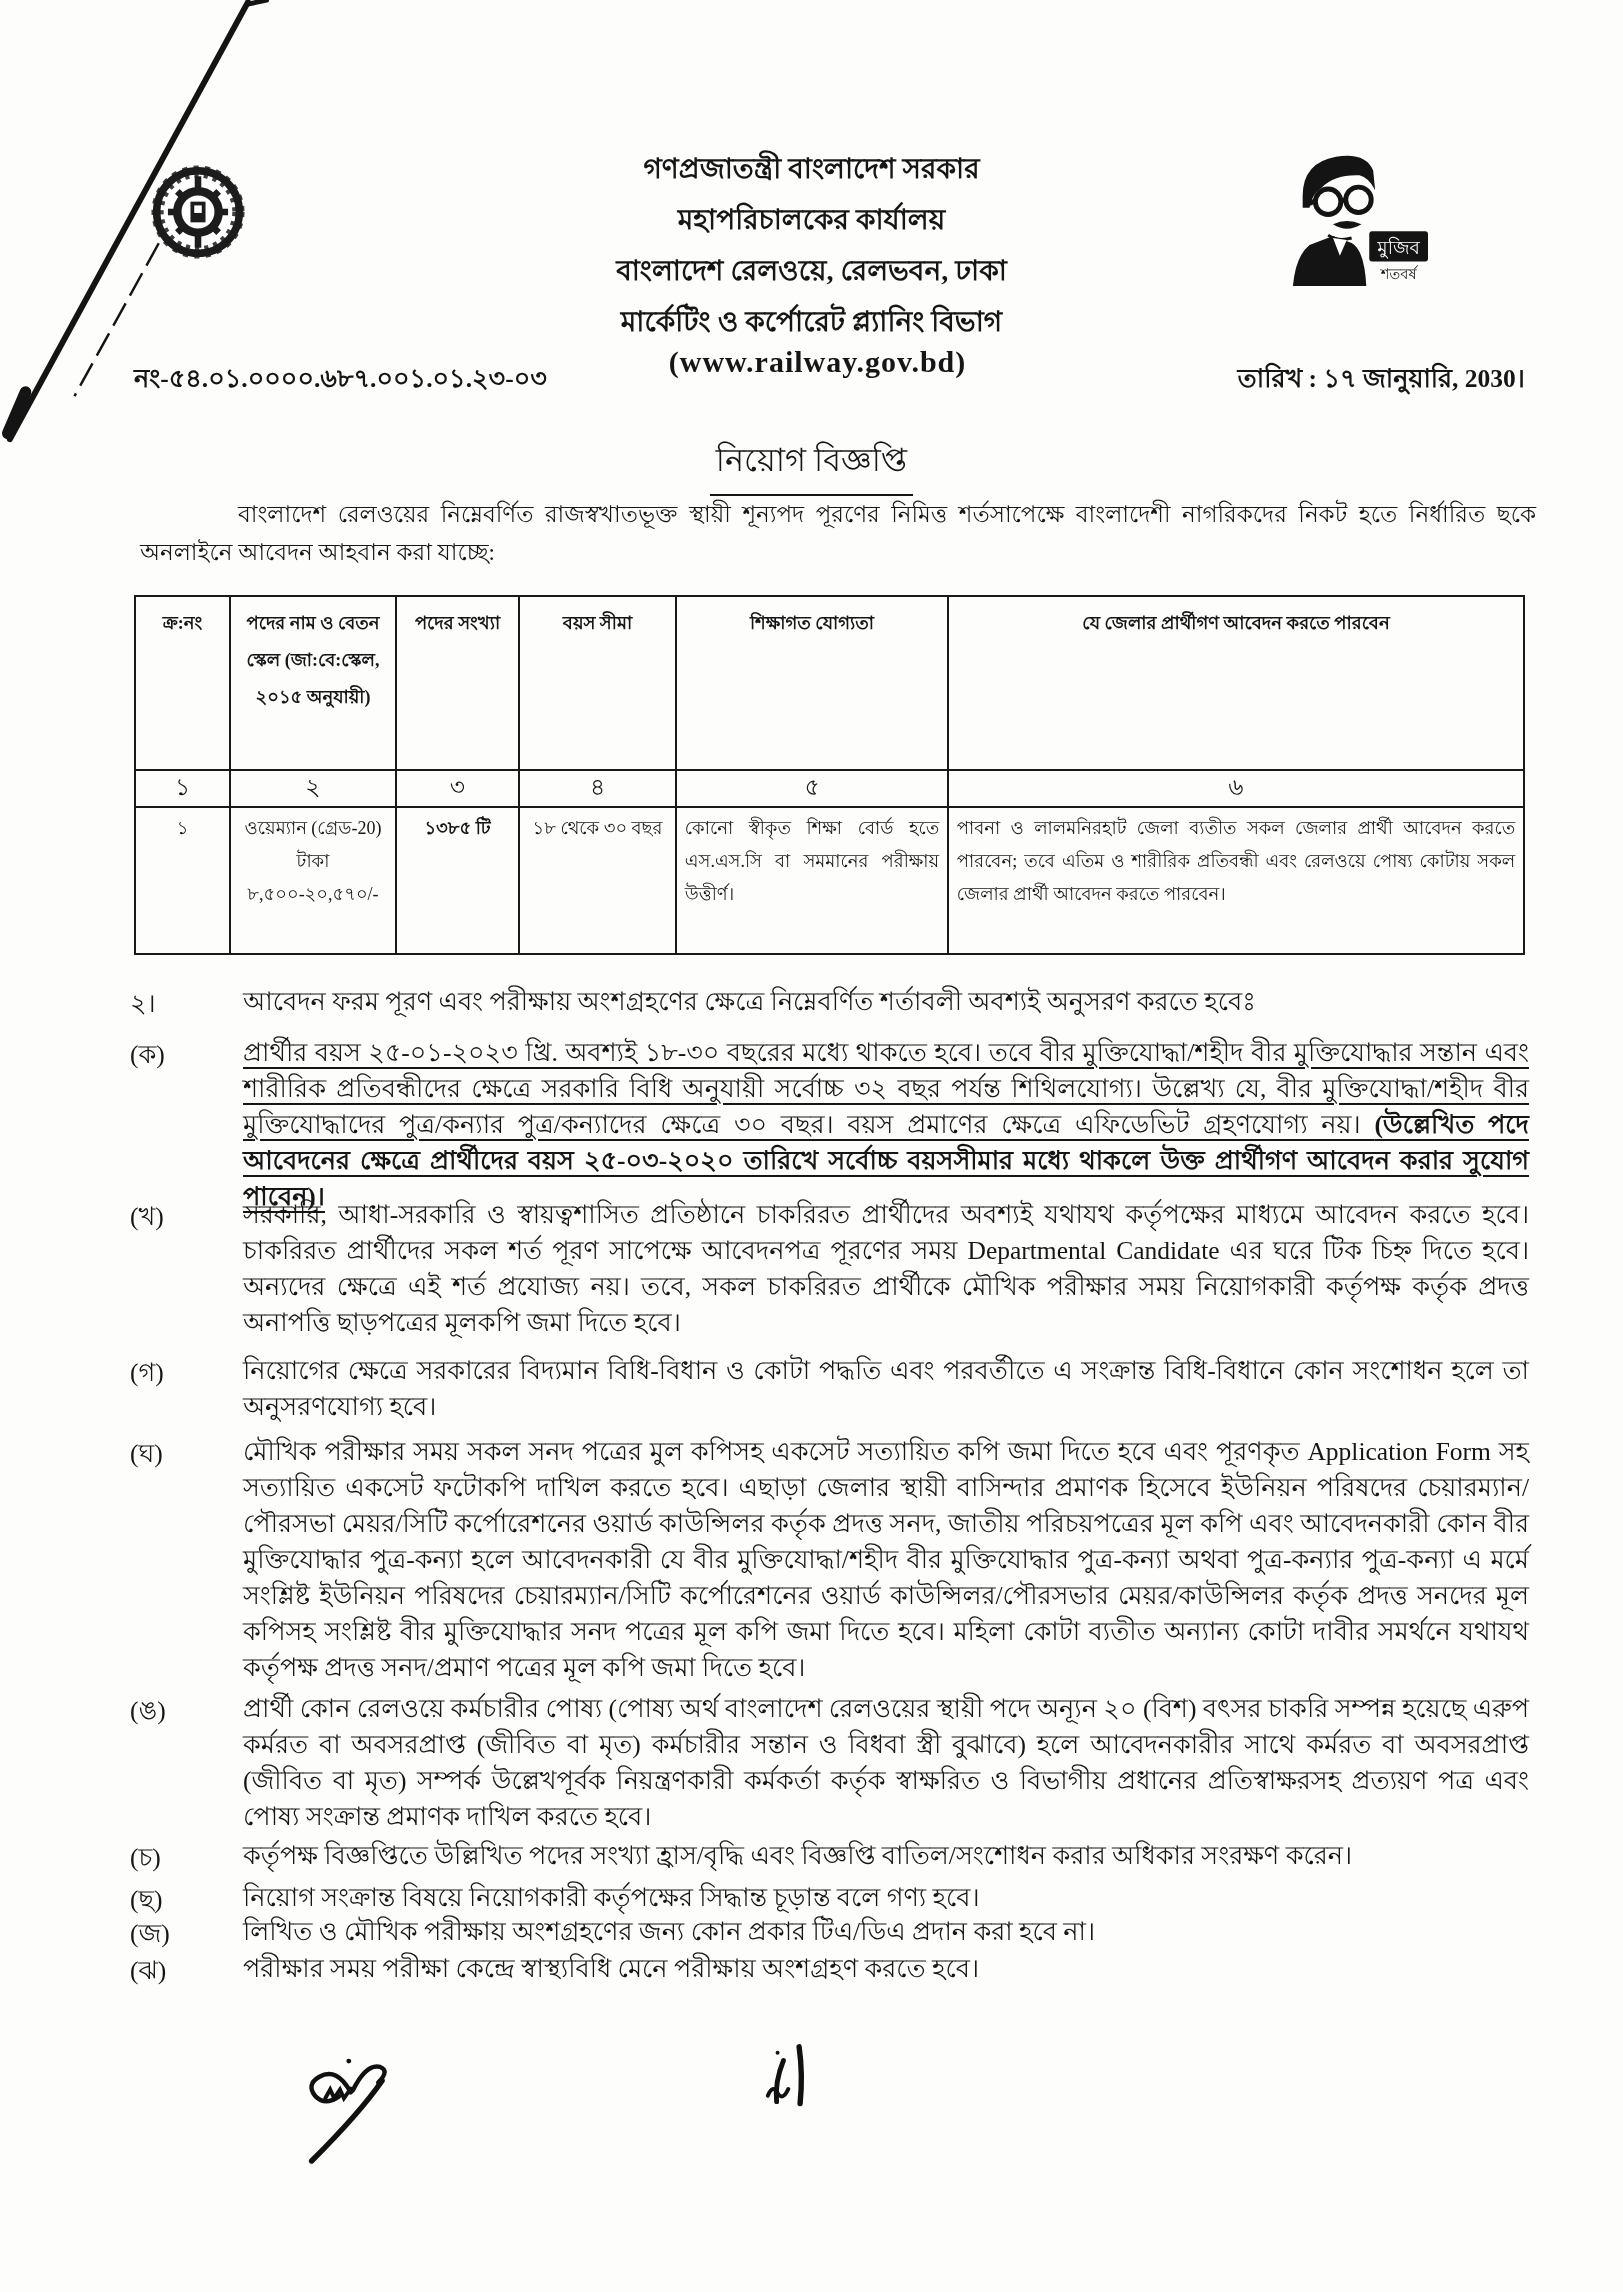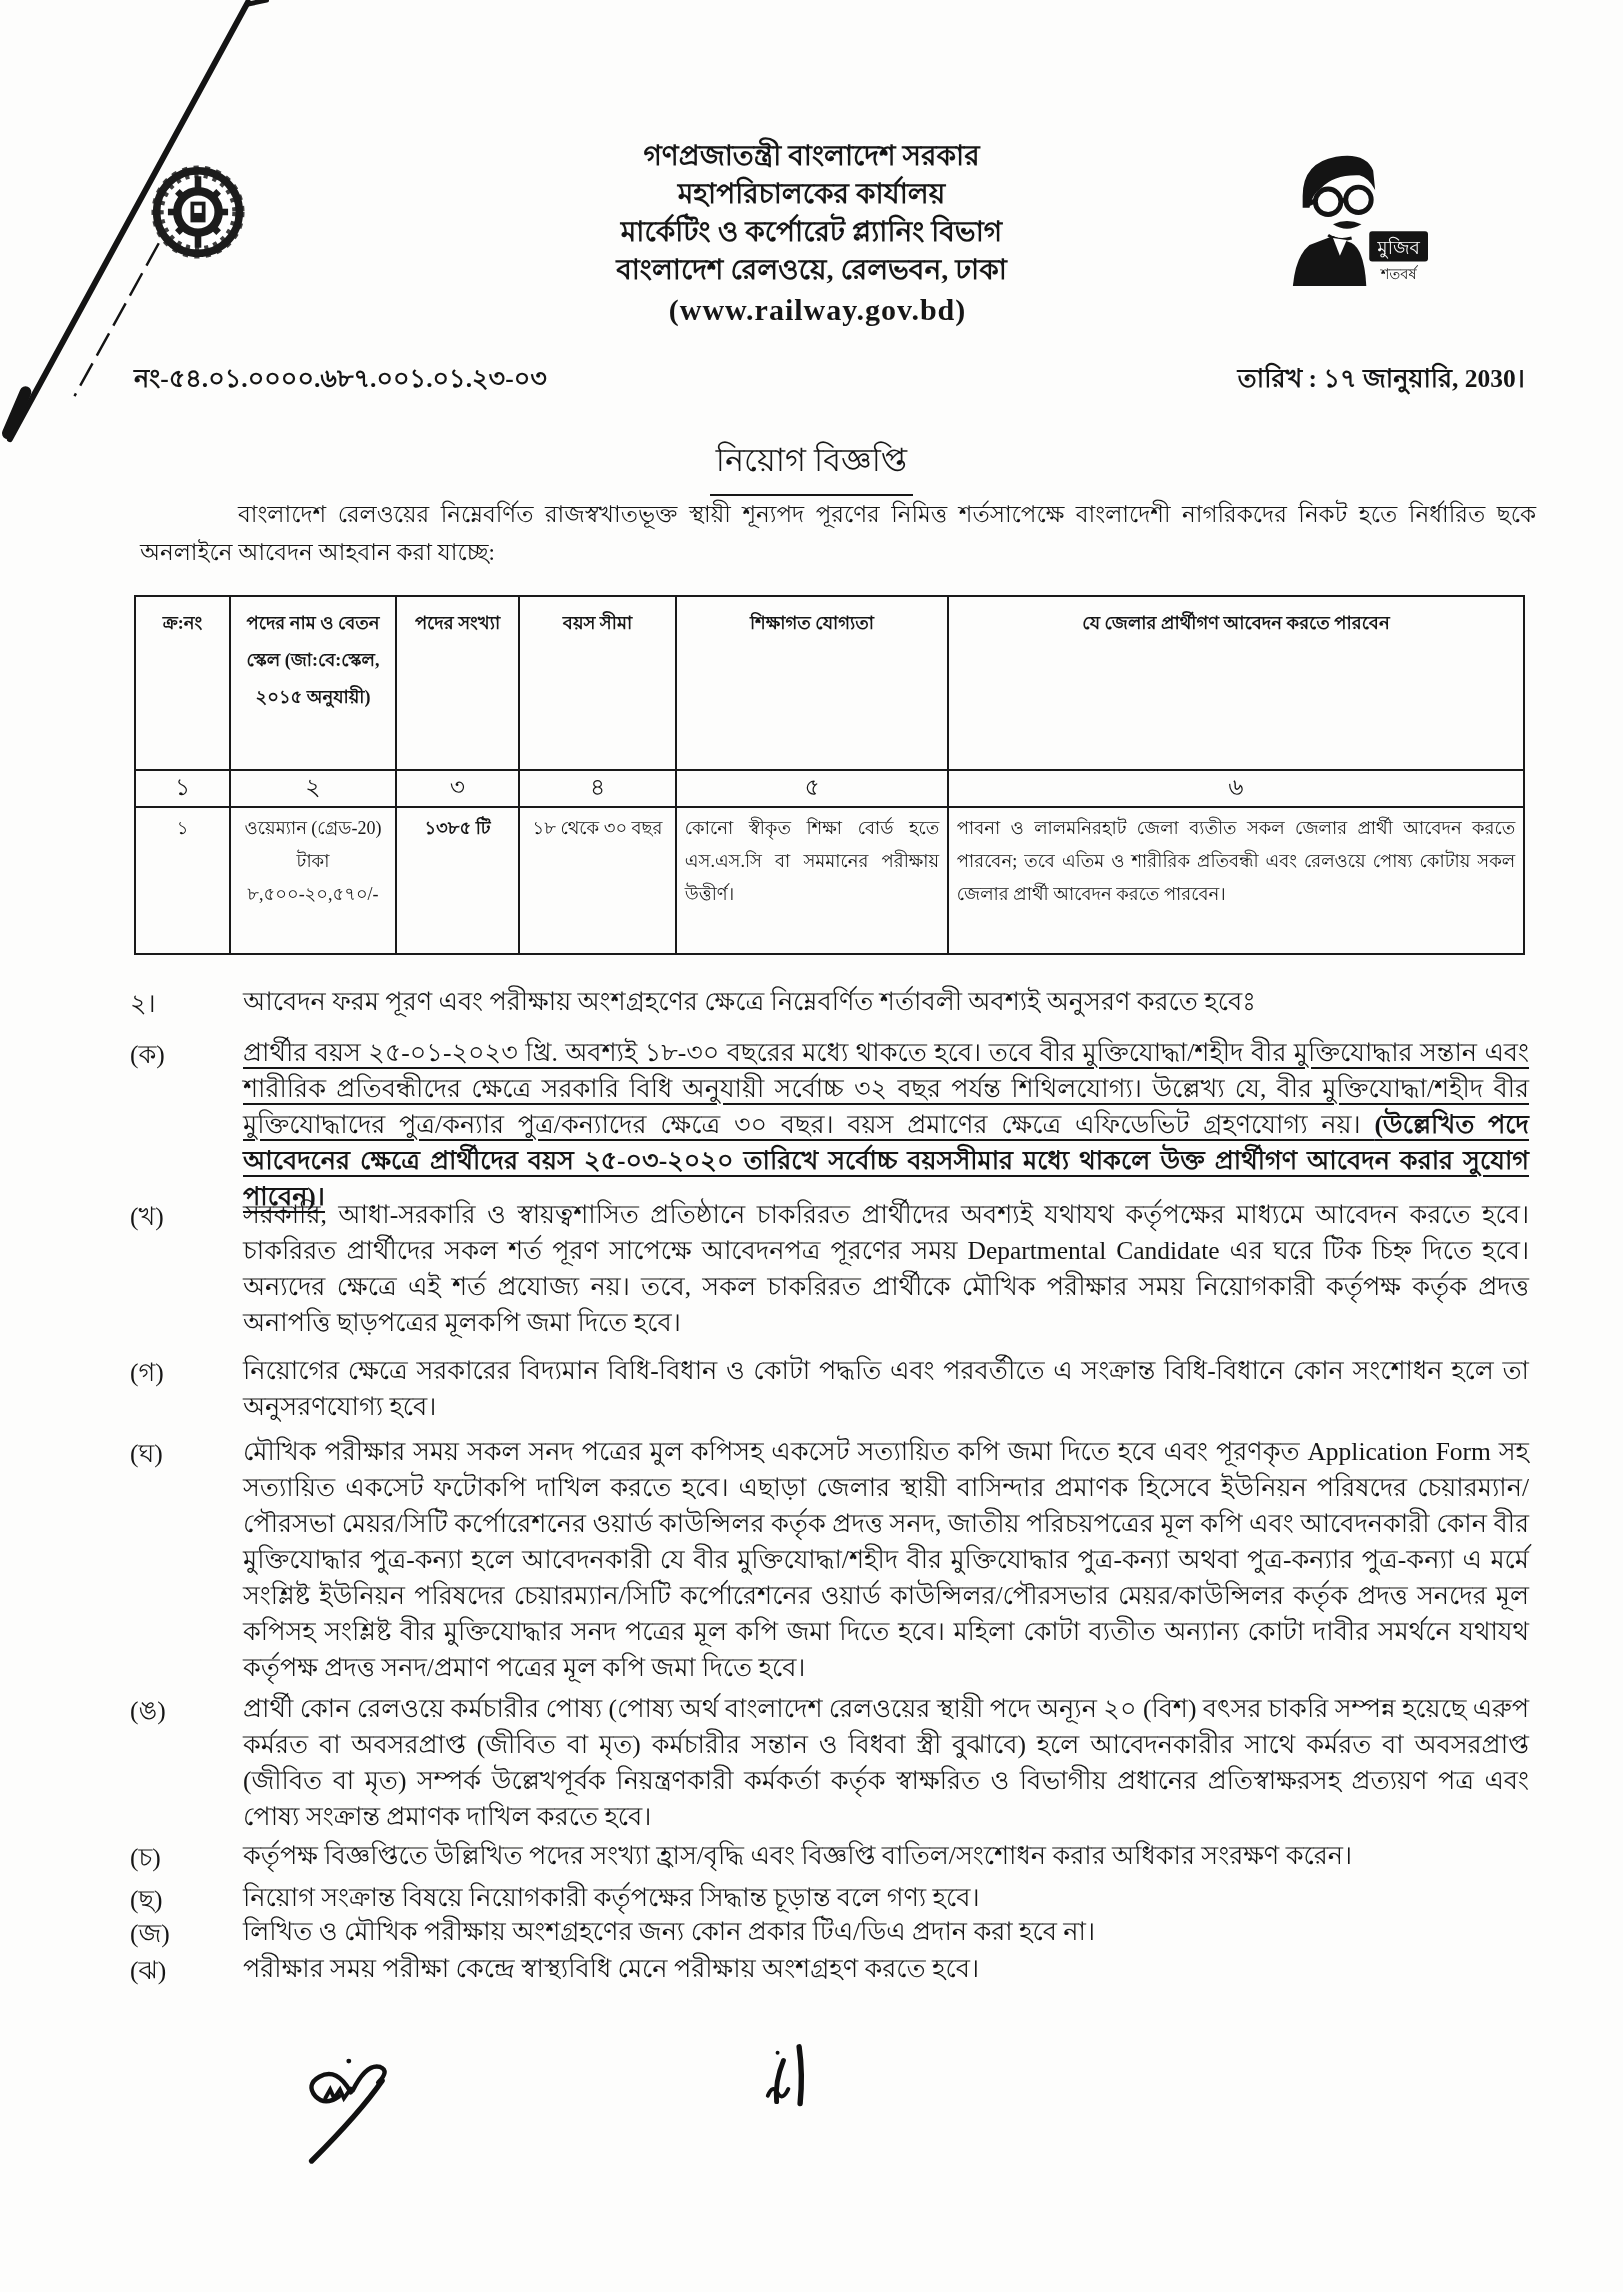--- a/index.html
+++ b/index.html
@@ -3,21 +3,21 @@
 <meta charset="utf-8">
 <style>
   html,body{margin:0;padding:0;background:#e8e8e8;}
   .page{
     position:relative;width:1623px;height:2293px;margin:0 auto;
     background:#fdfdfc;color:#161616;overflow:hidden;
     font-family:"Liberation Serif","DejaVu Serif",serif;
   }
   
   .header-block{position:absolute;top:137px;left:0;width:100%;text-align:center;}
-  .org-line{font-size:28px;line-height:38px;font-weight:bold;}
+  .org-line{font-size:28px;line-height:38px;font-weight:bold;margin-top:13px;}
   .website{font-size:30px;line-height:41px;font-weight:bold;letter-spacing:1px;padding-left:12px;}
   .memo-row{position:absolute;top:359px;left:134px;width:1391px;display:flex;justify-content:space-between;font-size:25.5px;font-weight:bold;}
   
   .title-wrap{position:absolute;top:435px;left:0;width:100%;text-align:center;}
   .title-text{display:inline-block;font-size:32px;font-weight:normal;border-bottom:2.9px solid #161616;padding:0 5.9px 4.9px 5.9px;}
   .intro{position:absolute;top:496px;left:140px;width:1396px;font-size:23px;line-height:38px;text-align:justify;text-indent:98px;}
   
   table.vac{position:absolute;top:595px;left:134px;width:1389px;border-collapse:collapse;table-layout:fixed;}
   table.vac td{border:2.9px solid #1a1a1a;vertical-align:top;padding:3.9px 7.8px;font-size:18px;}
   tr.hdr td{text-align:center;font-weight:bold;line-height:37px;padding-top:7.8px;}
@@ -77,22 +77,22 @@
     <path d="M16 144 Q19 113 33 102 L57 93 L76 100 Q89 107 91 144 Z" fill="#141414"></path>
     <path d="M57 95 L64 113 L71 97 Z" fill="#ffffff"></path>
     <rect x="94" y="88" width="60" height="31" rx="3" fill="#141414"></rect>
     <text x="124" y="111" fill="#ffffff" font-size="19" text-anchor="middle">মুজিব</text>
     <text x="124" y="137" fill="#141414" font-size="15" text-anchor="middle">শতবর্ষ</text>
   </svg>
 
   <div class="header-block">
     <div class="org-line">গণপ্রজাতন্ত্রী বাংলাদেশ সরকার</div>
     <div class="org-line">মহাপরিচালকের কার্যালয়</div>
+    <div class="org-line">বাংলাদেশ রেলওয়ে, রেলভবন, ঢাকা</div>
     <div class="org-line">মার্কেটিং ও কর্পোরেট প্ল্যানিং বিভাগ</div>
-    <div class="org-line">বাংলাদেশ রেলওয়ে, রেলভবন, ঢাকা</div>
     <div class="website">(www.railway.gov.bd)</div>
   </div>
 
   <div class="memo-row">
     <span>নং-৫৪.০১.০০০০.৬৮৭.০০১.০১.২৩-০৩</span>
     <span>তারিখ : ১৭ জানুয়ারি, 2030।</span>
   </div>
 
   <div class="title-wrap">
     <span class="title-text">নিয়োগ বিজ্ঞপ্তি</span>

